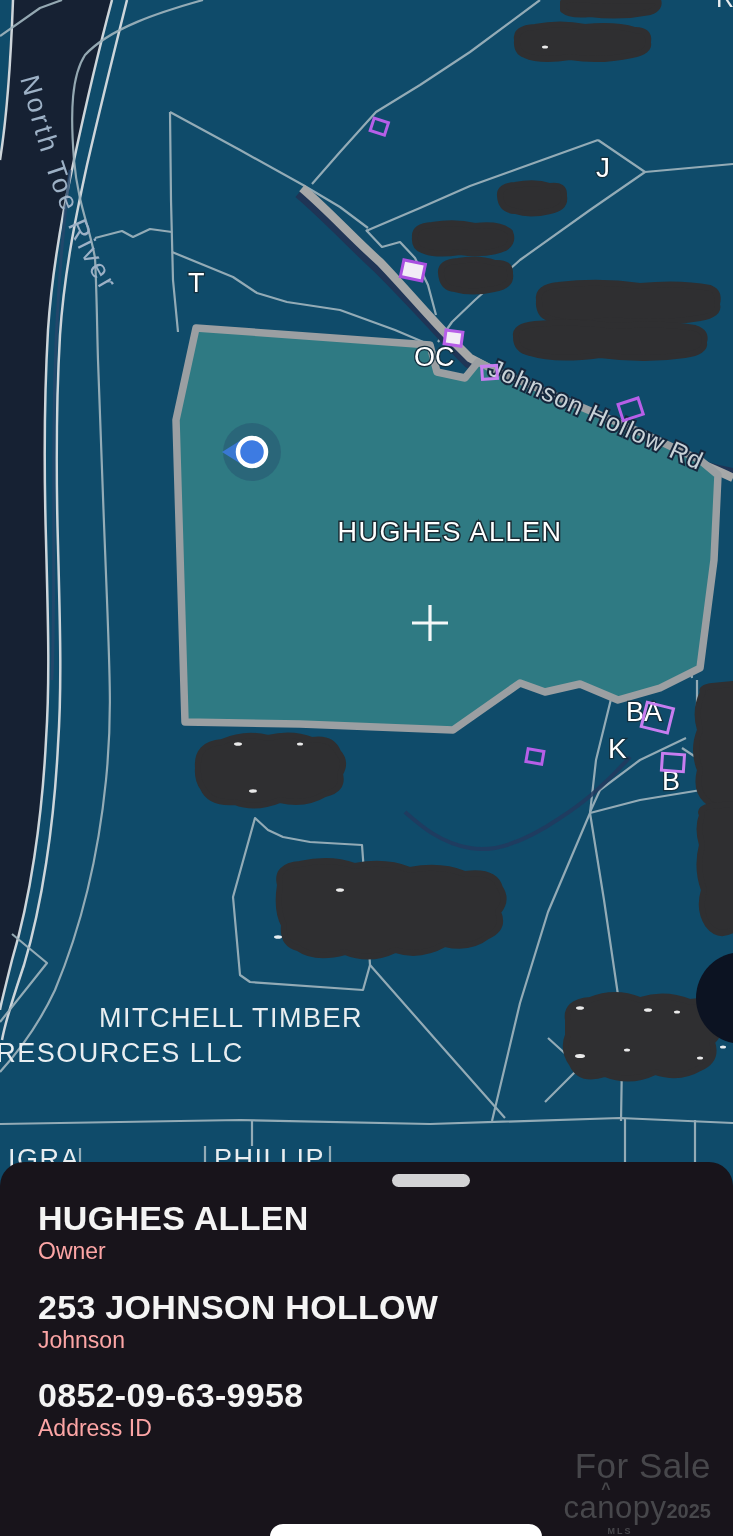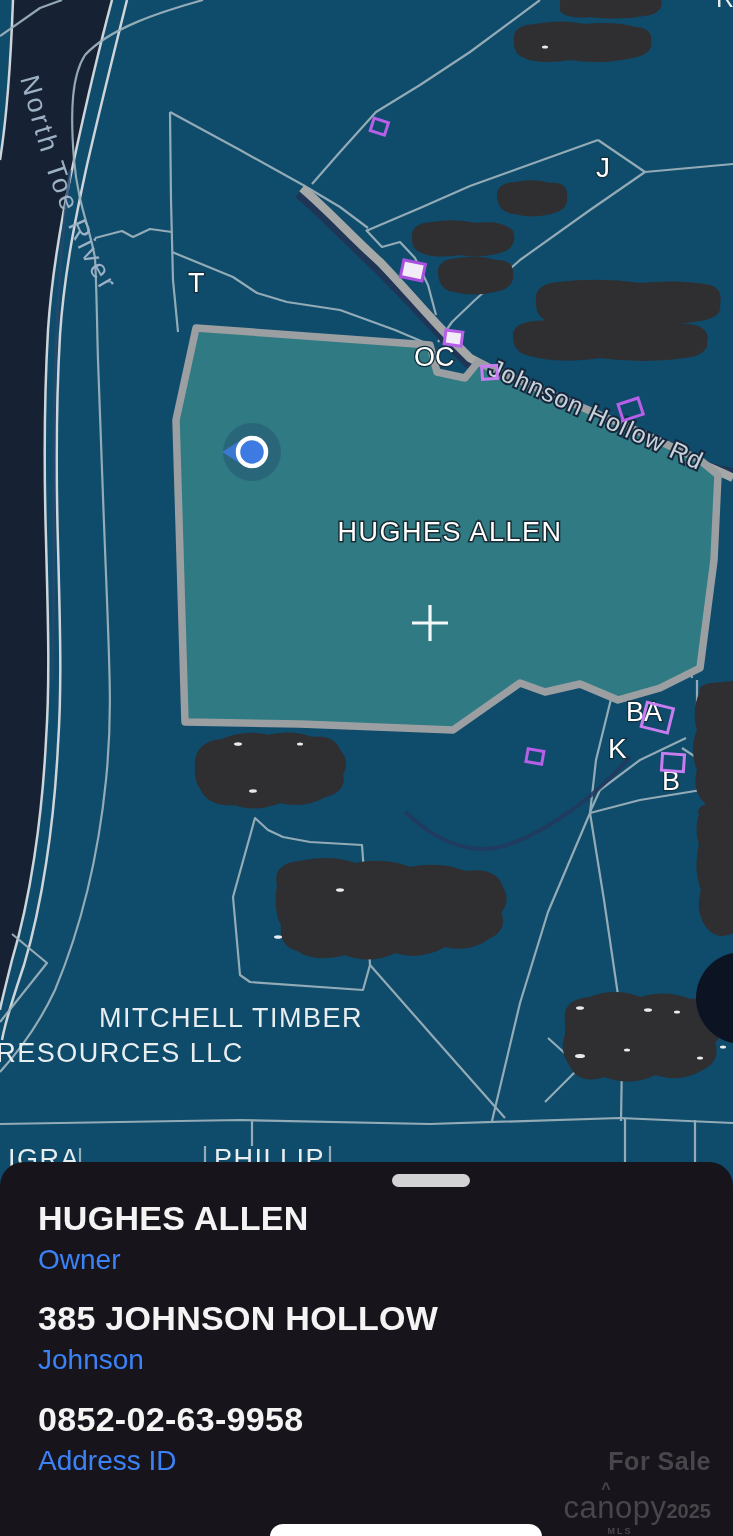--- a/index.html
+++ b/index.html
@@ -15,25 +15,25 @@
     position:absolute;left:0;top:1162px;width:733px;height:374px;
     background:#18141b;border-radius:24px 24px 0 0;
     color:#f4f4f4;box-sizing:border-box;padding:36px 20px 0 38px;
   }
   .handle{
     position:absolute;left:392px;top:12px;width:78px;height:13px;
     border-radius:7px;background:#d3d3d5;
   }
   .group{margin-bottom:22px;}
   .value{font-size:34px;font-weight:bold;color:#f4f4f4;letter-spacing:.3px;line-height:1.18;}
-  .label{font-size:28px;color:#3b82f6;margin-top:6px;line-height:1.15;}
+  .label{font-size:23px;color:#fca5a5;line-height:1.15;}
   .watermark{
     position:absolute;right:22px;bottom:10px;text-align:right;color:#47474b;
   }
-  .wm-top{font-size:25px;font-weight:bold;letter-spacing:.5px;margin-bottom:14px;}
+  .wm-top{font-size:35px;font-weight:normal;letter-spacing:.5px;margin-bottom:4px;}
   .wm-bottom{display:flex;align-items:baseline;gap:0;justify-content:flex-end;}
   .canopy{font-size:31px;letter-spacing:.5px;position:relative;font-weight:normal;}
   .canopy .nn{position:relative;display:inline-block;}
   .canopy .roof{
     position:absolute;left:50%;top:-9px;transform:translateX(-50%);
     font-size:16px;font-weight:bold;line-height:1;
   }
   .canopy .mls{
     position:absolute;left:44px;bottom:-10px;font-size:9px;letter-spacing:2px;font-weight:bold;
   }
@@ -191,26 +191,26 @@
 
   <div class="sheet">
     <div class="handle"></div>
 
     <div class="group">
       <div class="value">HUGHES ALLEN</div>
       <div class="label">Owner</div>
     </div>
 
     <div class="group">
-      <div class="value">385 JOHNSON HOLLOW</div>
+      <div class="value">253 JOHNSON HOLLOW</div>
       <div class="label">Johnson</div>
     </div>
 
     <div class="group">
-      <div class="value">0852-02-63-9958</div>
+      <div class="value">0852-09-63-9958</div>
       <div class="label">Address ID</div>
     </div>
 
     <div class="watermark">
       <div class="wm-top">For Sale</div>
       <div class="wm-bottom">
         <span class="canopy">ca<span class="nn">n<span class="roof">^</span></span>opy<span class="mls">MLS</span></span>
         <span class="year">2025</span>
       </div>
     </div>

